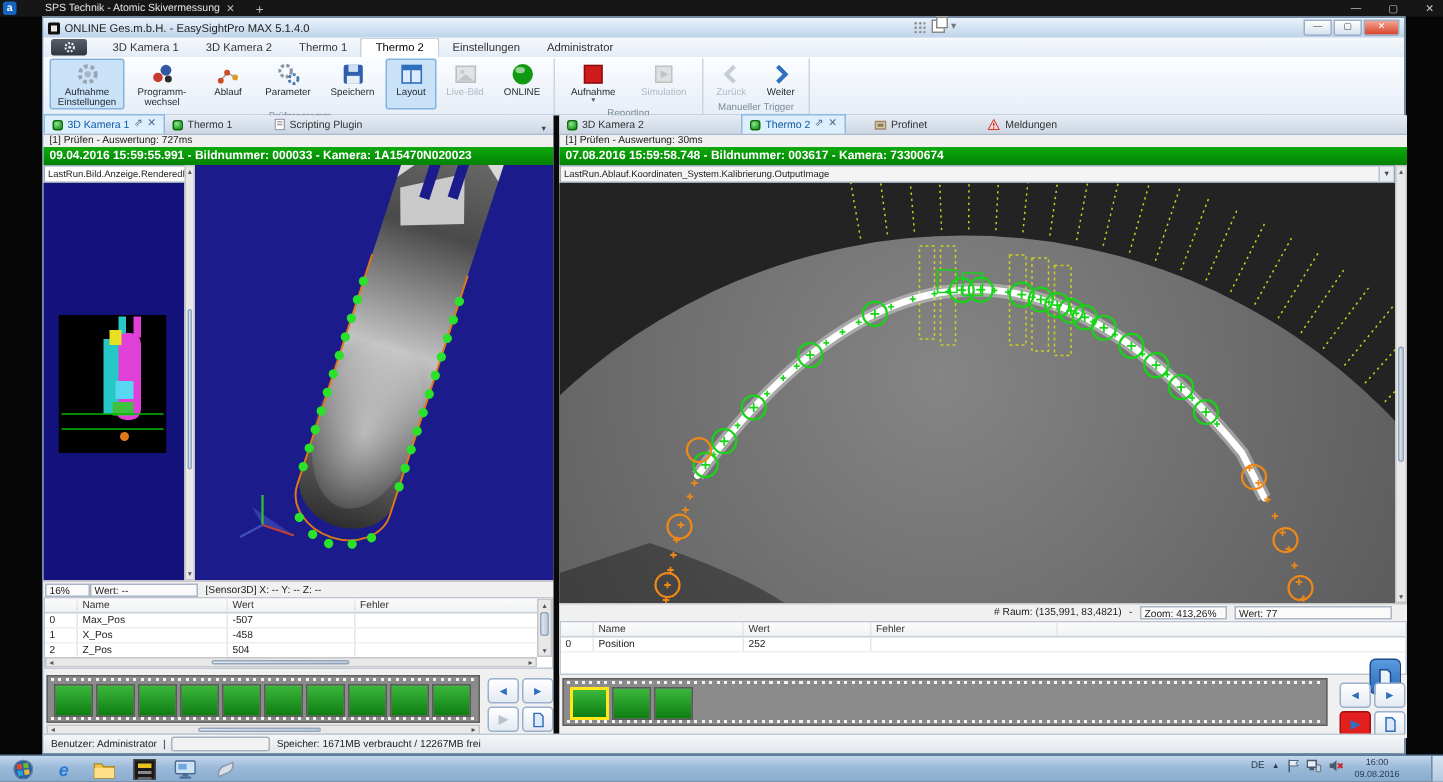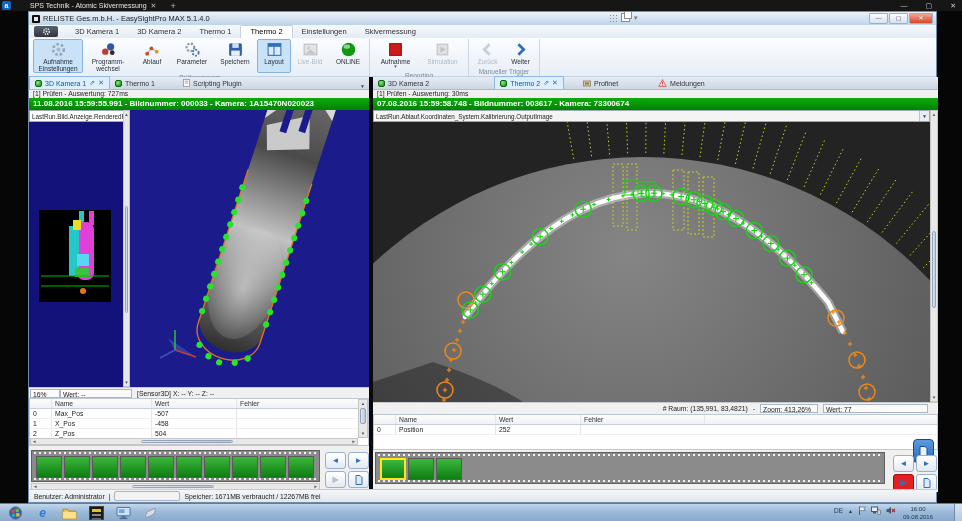--- a/index.html
+++ b/index.html
@@ -101,21 +101,21 @@
     <span>—</span>
     <span>▢</span>
     <span>✕</span>
   </div>
 </div>
 
 <div id="appwin">
 
   <div id="titlebar">
     <span id="appicon"></span>
-    <span>RELISTE Ges.m.b.H. - EasySightPro MAX 5.1.4.0</span>
+    <span>ONLINE Ges.m.b.H. - EasySightPro MAX 5.1.4.0</span>
     <span id="midicons">
       <span class="dotgrid"></span>
       <span class="restoreico"></span>
       <span class="chev">▾</span>
     </span>
     <span id="wcontrols">
       <span class="wbtn">—</span>
       <span class="wbtn">▢</span>
       <span class="wbtn close">✕</span>
     </span>
@@ -126,21 +126,21 @@
       <svg width="9" height="9" viewBox="0 0 16 16">
           <circle cx="8" cy="8" r="5" fill="none" stroke="#e8e8e8" stroke-width="2.6" stroke-dasharray="2.4 1.8"></circle>
           <circle cx="8" cy="8" r="1.8" fill="#e8e8e8"></circle>
         </svg>
     </span>
     <span class="mtab">3D Kamera 1</span>
     <span class="mtab">3D Kamera 2</span>
     <span class="mtab">Thermo 1</span>
     <span class="mtab active">Thermo 2</span>
     <span class="mtab">Einstellungen</span>
-    <span class="mtab">Skivermessung</span>
+    <span class="mtab">Administrator</span>
   </div>
 
   <div id="toolbar">
     <div class="tgroup">
       <div class="tbtns">
         <div class="tbtn sel" style="width:50px">
           <svg class="tico" viewBox="0 0 16 16">
               <circle cx="8" cy="8" r="5" fill="none" stroke="#97a5b4" stroke-width="2.4" stroke-dasharray="2.4 1.8"></circle>
               <circle cx="8" cy="8" r="2" fill="#aab8c6"></circle>
             </svg>
@@ -260,21 +260,21 @@
         <svg width="7" height="8" viewBox="0 0 8 9">
             <rect x="0.5" y="0.5" width="7" height="8" fill="#fff" stroke="#99a"></rect>
             <line x1="2" y1="2.5" x2="6" y2="2.5" stroke="#99a"></line>
             <line x1="2" y1="4.5" x2="6" y2="4.5" stroke="#99a"></line>
           </svg>
         <span>Scripting Plugin</span>
       </span>
       <span style="margin-left:auto;margin-right:4px;font-size:5px;color:#445;">▼</span>
     </div>
     <div class="runline">[1] Prüfen - Auswertung: 727ms</div>
-    <div class="banner">11.08.2016 15:59:55.991 - Bildnummer: 000033 - Kamera: 1A15470N020023</div>
+    <div class="banner">09.04.2016 15:59:55.991 - Bildnummer: 000033 - Kamera: 1A15470N020023</div>
 
     <div class="srcbar" style="position:absolute;left:0;top:33px;width:101px;height:12px;">
       <span>LastRun.Bild.Anzeige.RenderedRecor</span>
 
     </div>
 
     <div style="position:absolute;left:0;top:45px;width:94px;height:265px;background:#12127a;">
       <svg width="72" height="92" viewBox="0 0 72 92" style="position:absolute;left:10px;top:88px;">
         <rect width="72" height="92" fill="#000"></rect>
         <rect x="40" y="1" width="5" height="14" fill="#27c7c7"></rect>

